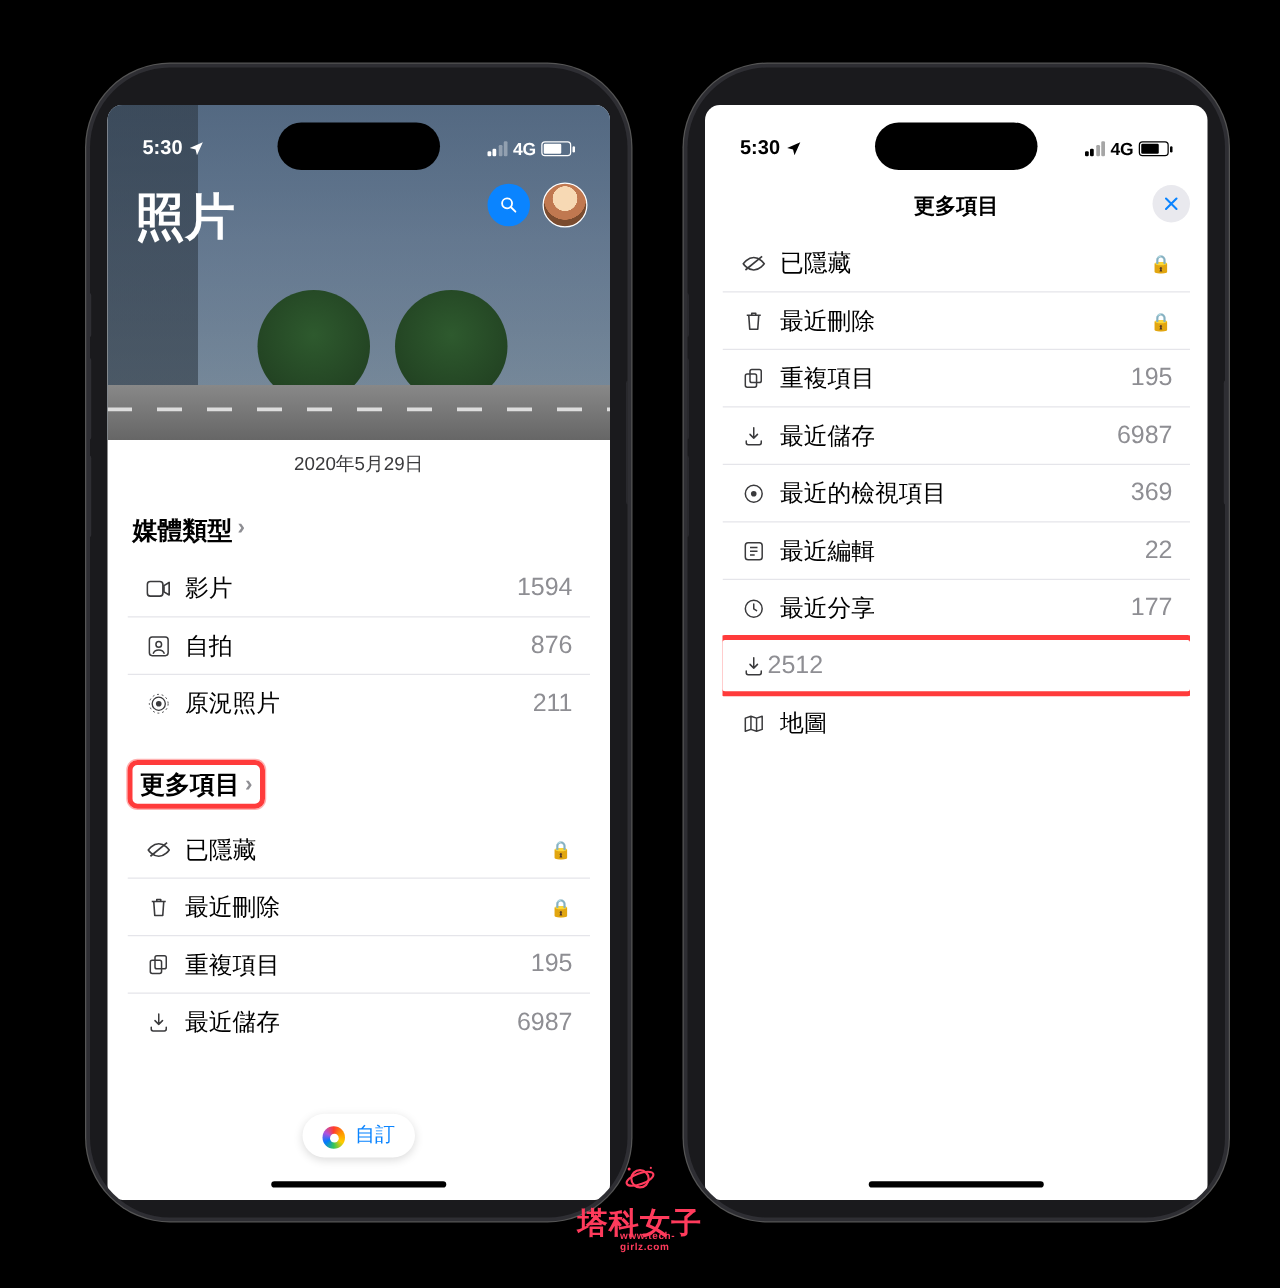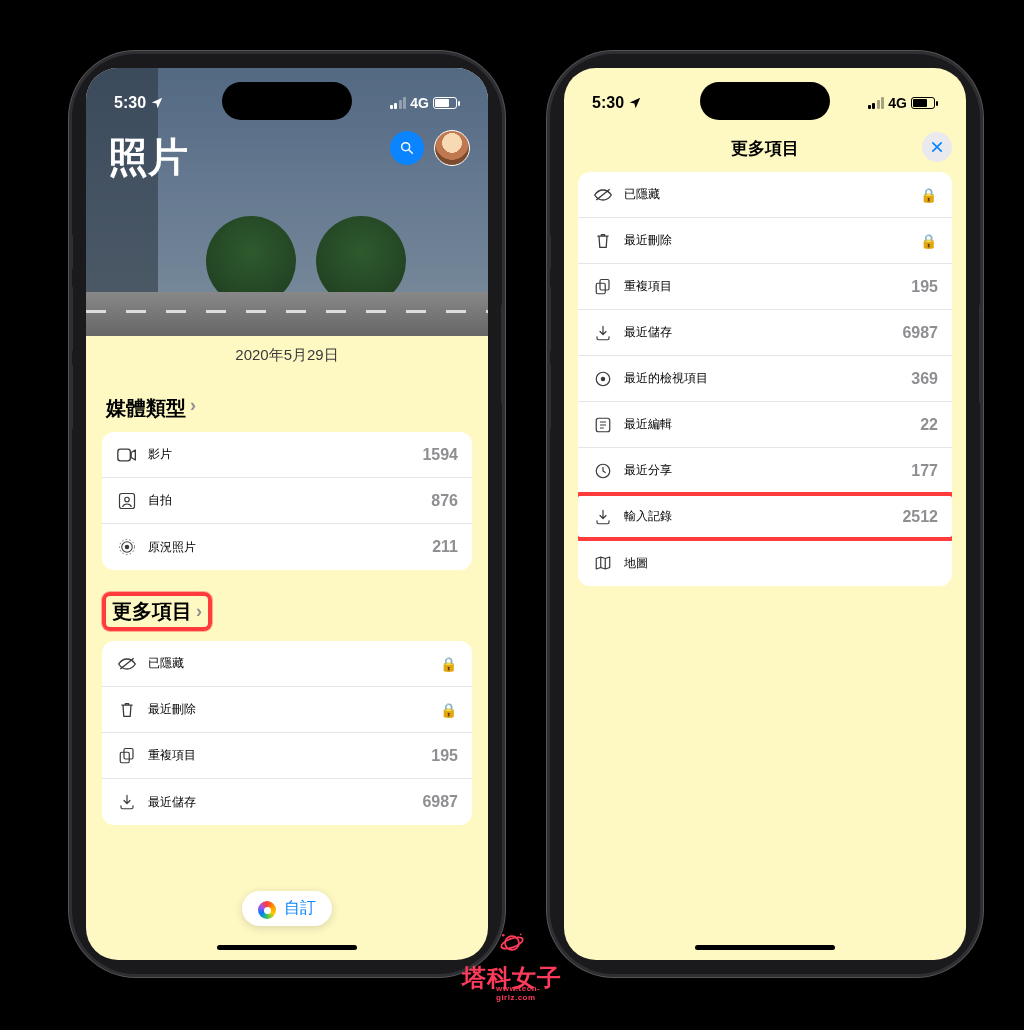--- a/index.html
+++ b/index.html
@@ -13,23 +13,24 @@
   background: #1a1a1d;
   box-shadow: 0 0 0 3px #2e2e33, 0 0 0 4px #555;
   overflow: hidden;
 }
 .phone.left { left: 72px; top: 54px; }
 .phone.right { left: 550px; top: 54px; }
 
 .screen {
   position: absolute;
   inset: 14px;
-  border-radius: 32px;
-  background: #fef9c3;
+  border-radius: 12px;
+  background: #ffffff;
   overflow: hidden;
+  margin-top: 16px;
 }
 
 .side-btn {
   position: absolute;
   background: #2e2e33;
   border-radius: 3px;
 }
 .side-btn.vol1 { left: -4px; top: 180px; width: 5px; height: 36px; }
 .side-btn.vol2 { left: -4px; top: 232px; width: 5px; height: 66px; }
 .side-btn.vol3 { left: -4px; top: 310px; width: 5px; height: 66px; }
@@ -136,22 +137,22 @@
 }
 .row {
   display:flex; align-items:center;
   height:46px;
   padding: 0 14px;
   border-bottom: 0.5px solid #e5e5ea;
   position: relative;
 }
 .row:last-child { border-bottom:none; }
 .row .icon { width:22px; display:flex; justify-content:center; color:#3a3a3c; }
-.row .label { flex:1; font-size:12px; color:#000; padding-left:10px; }
-.row .count { font-size:16px; color:#8e8e93;font-weight:bold; }
+.row .label { flex:1; font-size:19px; color:#000; padding-left:10px; }
+.row .count { font-size:20px; color:#8e8e93; }
 .row .lock  { font-size:14px; color:#c7c7cc; }
 
 .custom-pill {
   position:absolute; bottom:34px; left:50%; transform:translateX(-50%);
   background:#fff; border-radius:20px; padding:7px 16px;
   display:flex; align-items:flex-end; gap:8px;
   box-shadow: 0 2px 8px rgba(0,0,0,.15);
   font-size:16px; color:#0a84ff;
 }
 .flower { width:18px; height:18px; position:relative; }
@@ -459,21 +460,20 @@
           <span class="label">最近分享</span>
           <span class="count">177</span>
         </div>
         <div class="row">
           <div class="row-highlight"></div>
           <span class="icon">
               <svg width="18" height="18" viewBox="0 0 24 24">
                 <path d="M12 3v11m0 0l-4-4m4 4l4-4M4 17v2a2 2 0 002 2h12a2 2 0 002-2v-2" stroke="#3a3a3c" stroke-width="1.6" fill="none" stroke-linecap="round" stroke-linejoin="round"></path>
               </svg>
             </span>
-          <span class="label">輸入記錄</span>
           <span class="count">2512</span>
         </div>
         <div class="row">
           <span class="icon">
               <svg width="18" height="18" viewBox="0 0 24 24">
                 <path d="M3 6l6-2 6 2 6-2v14l-6 2-6-2-6 2V6zM9 4v14M15 6v14" stroke="#3a3a3c" stroke-width="1.6" fill="none" stroke-linejoin="round"></path>
               </svg>
             </span>
           <span class="label">地圖</span>
         </div>

